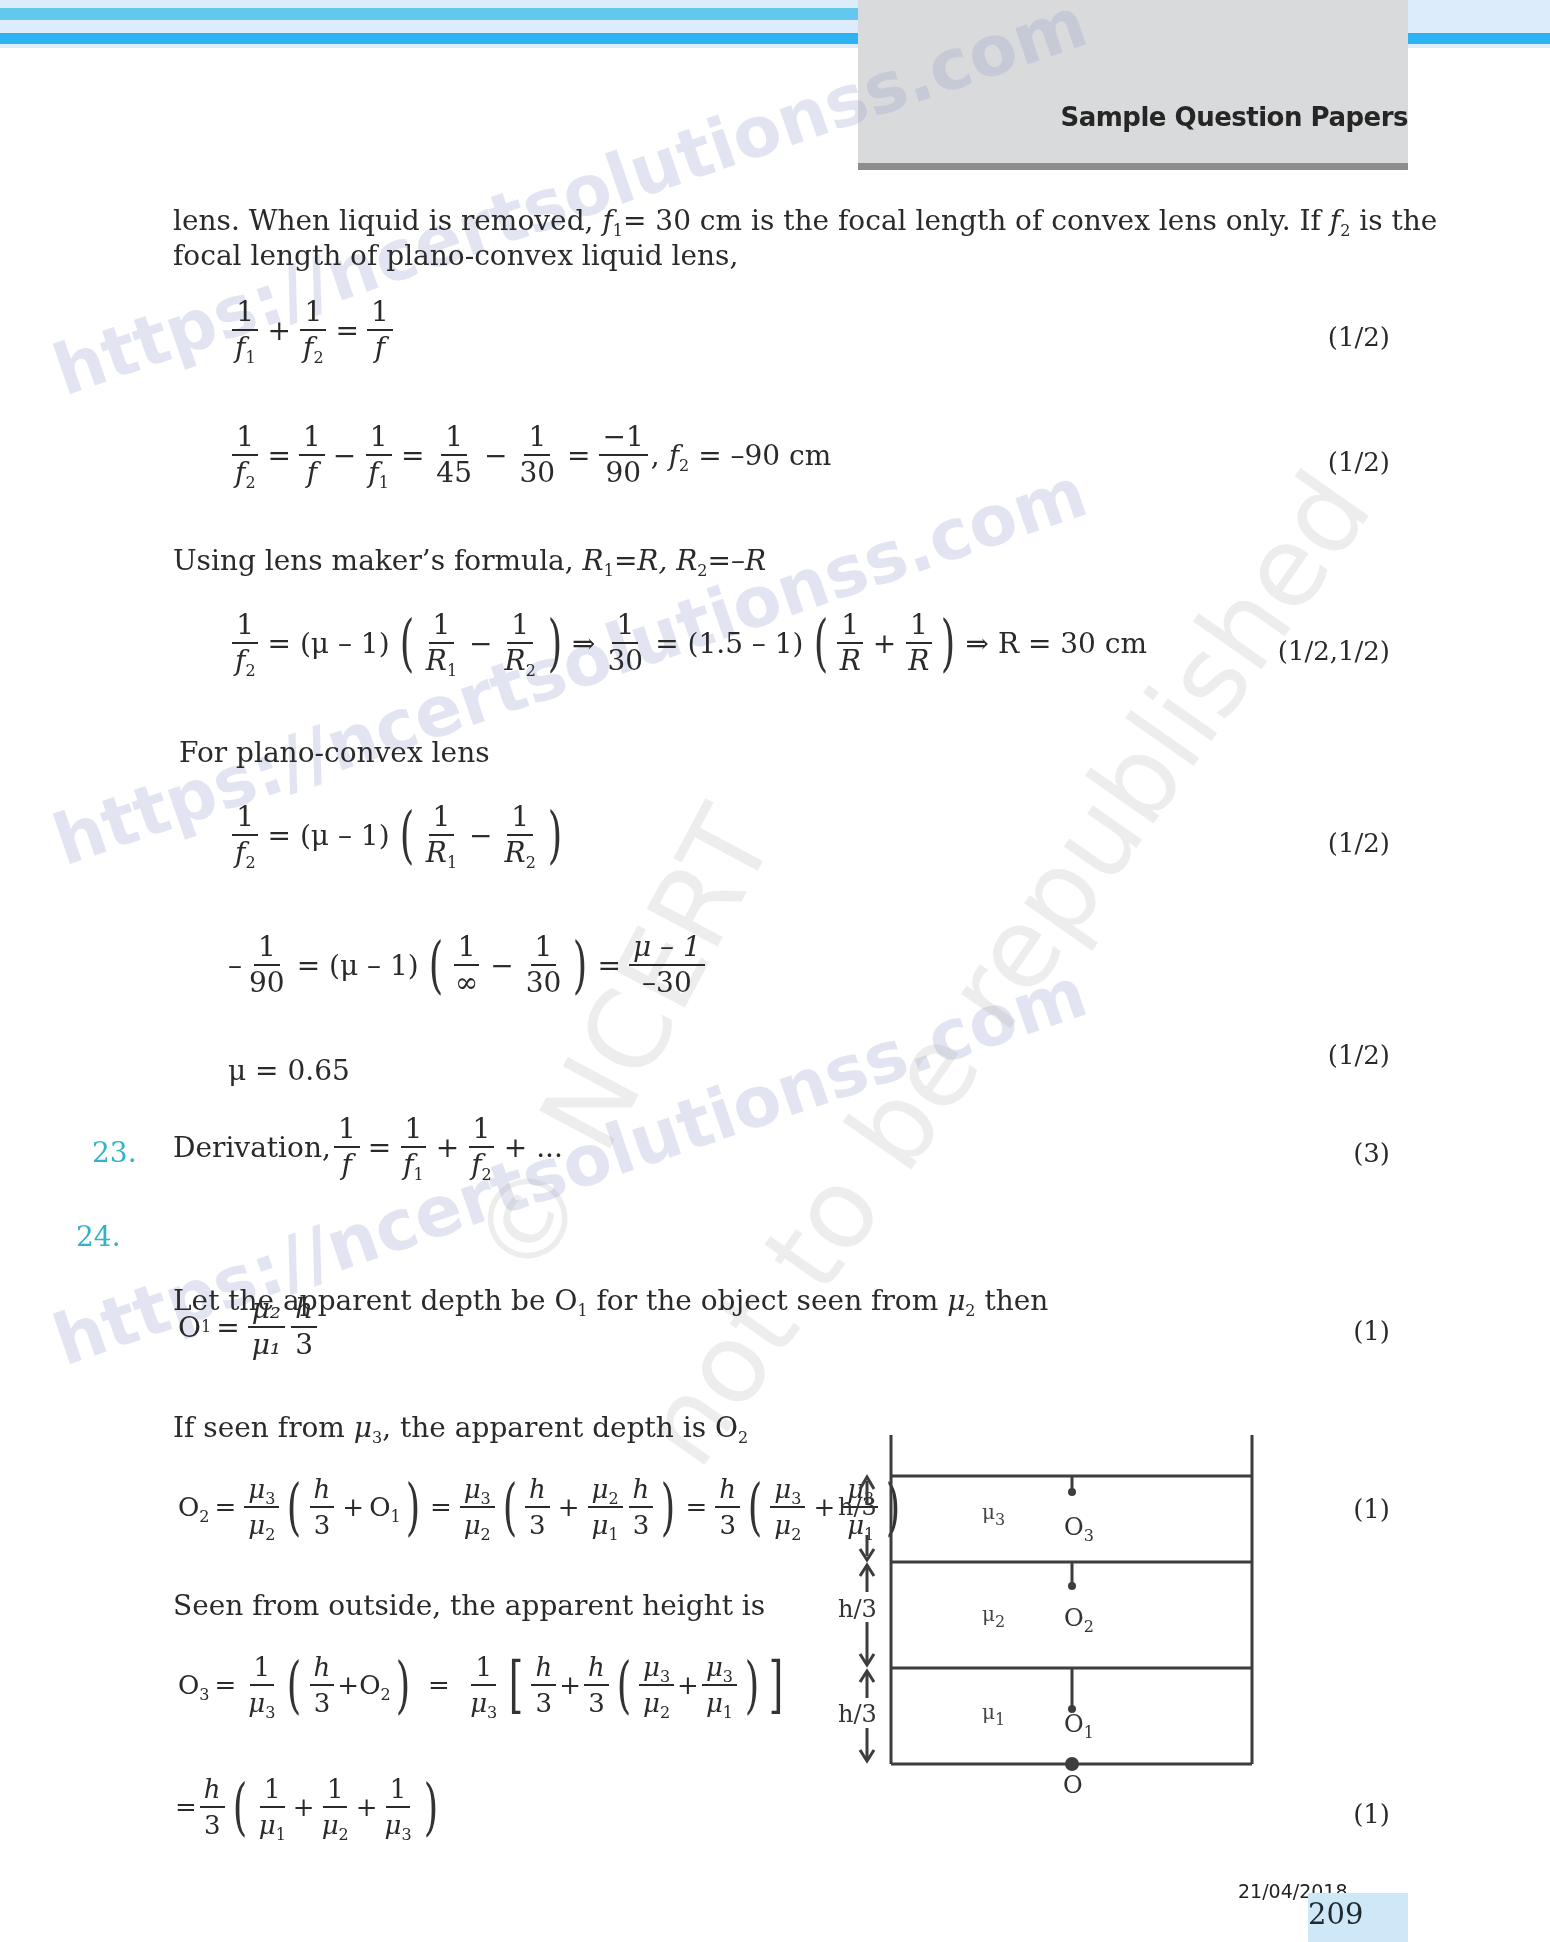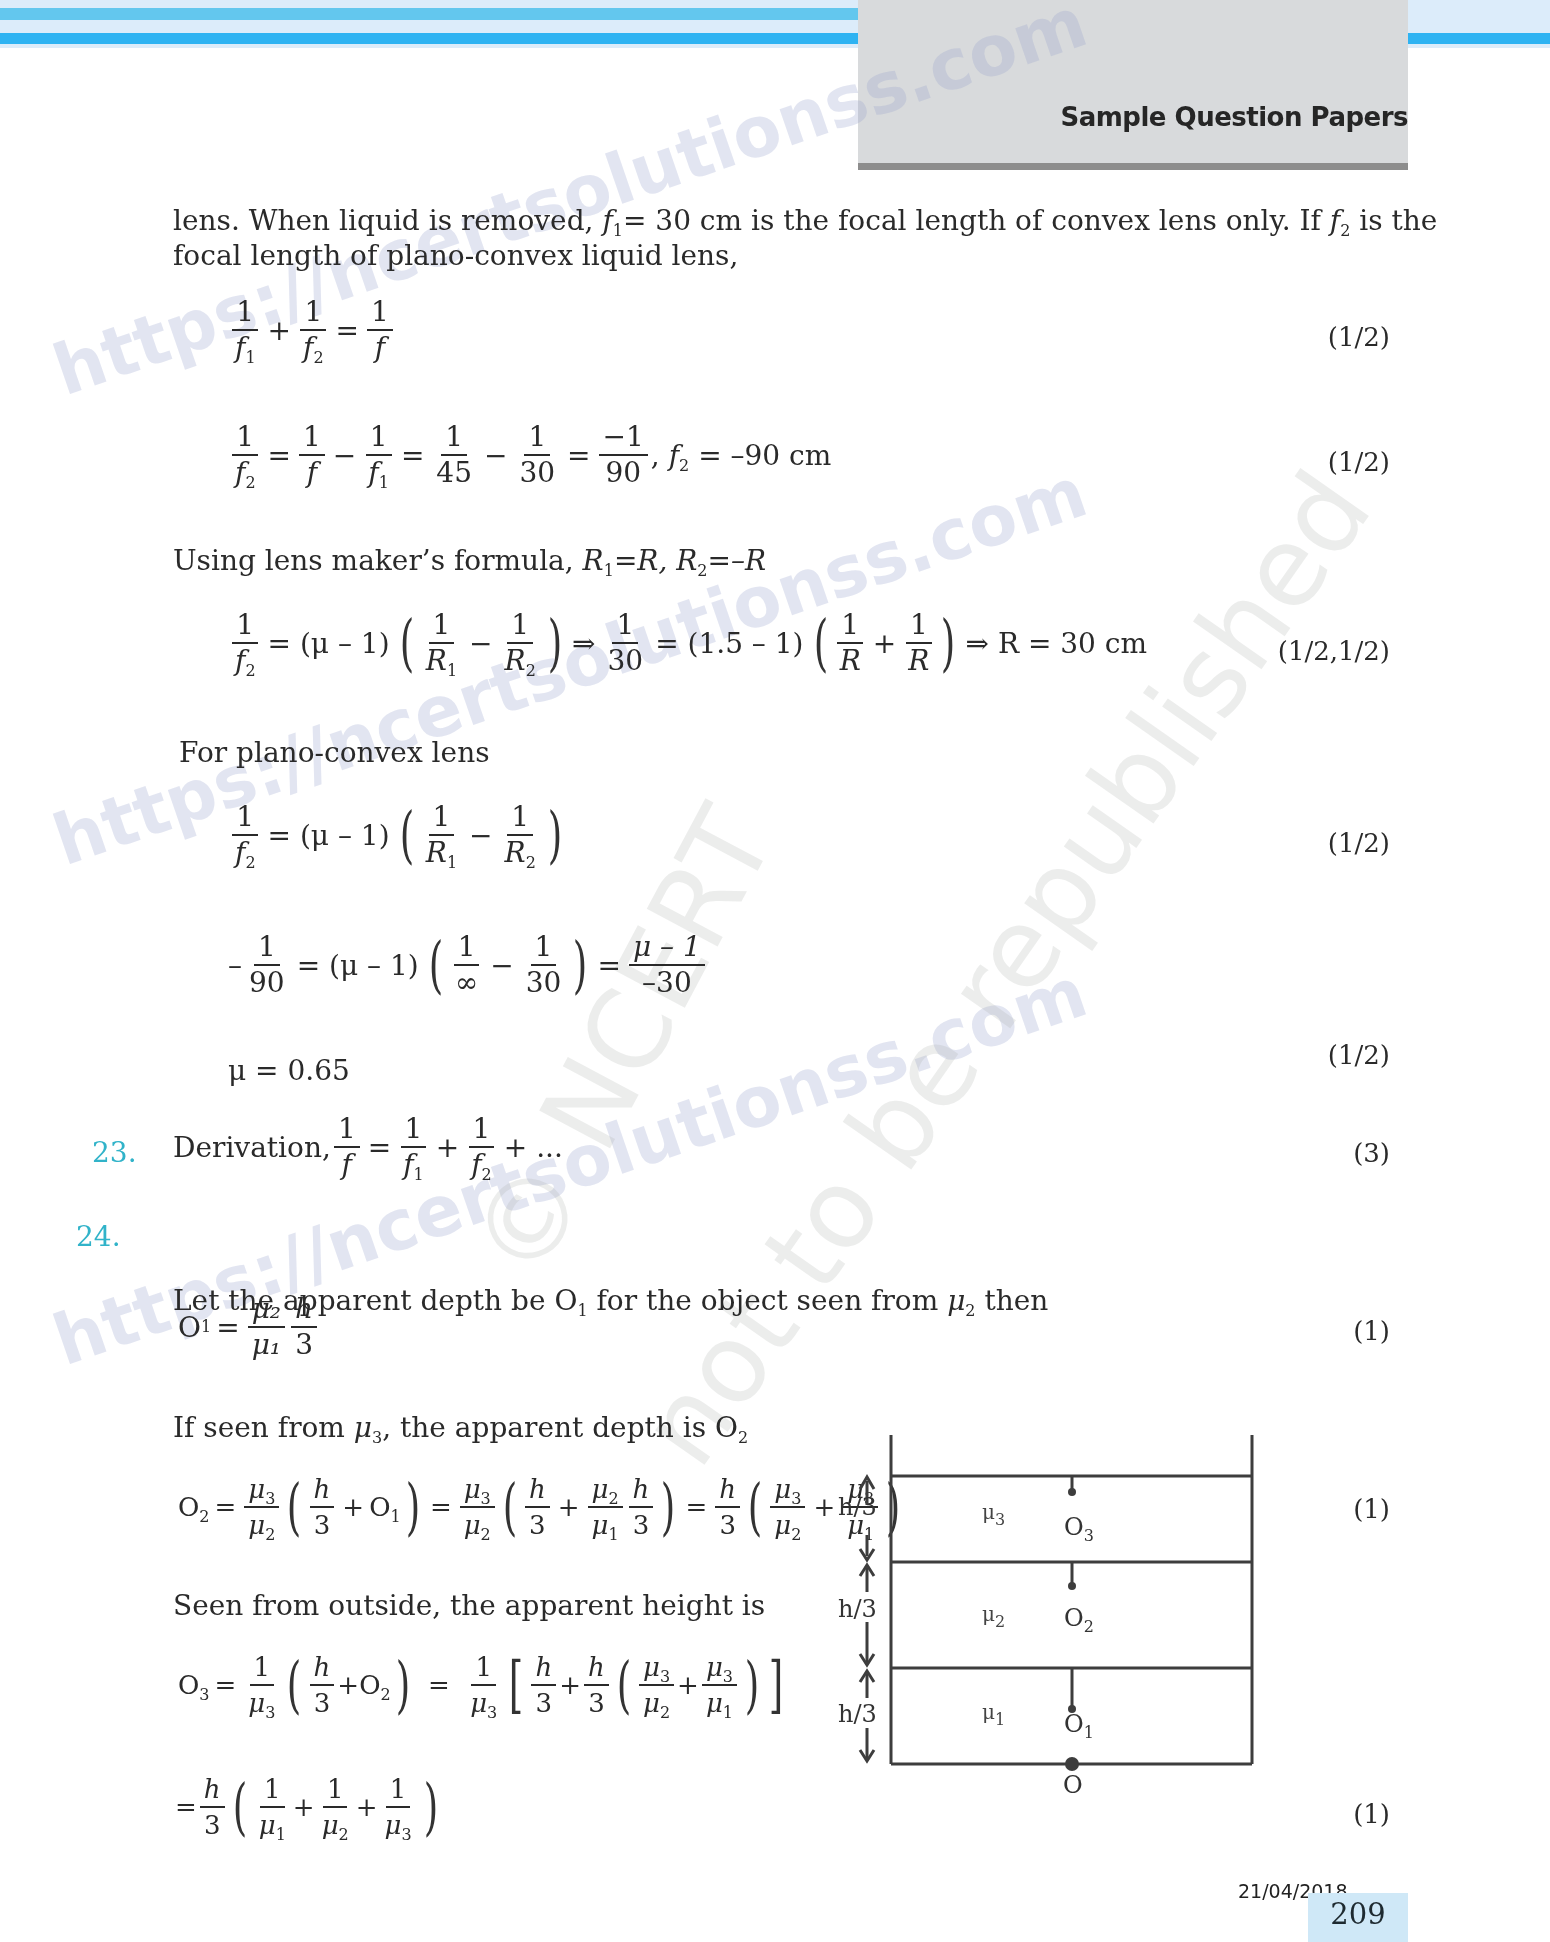--- a/index.html
+++ b/index.html
@@ -32,21 +32,21 @@
   .wm{font-family:"DejaVu Sans","Liberation Sans",sans-serif;font-weight:bold;color:rgba(150,160,205,0.28);
       white-space:nowrap;transform-origin:left bottom;pointer-events:none;}
   .wm2{font-family:"DejaVu Sans","Liberation Sans",sans-serif;color:rgba(170,175,170,0.22);white-space:nowrap;
        transform-origin:left bottom;pointer-events:none;}
   
   .diag-label{font-size:24px;color:#333;}
   .diag-mu{font-size:20px;color:#444;}
   
   .date{left:1238px;top:1880px;font-family:"DejaVu Sans","Liberation Sans",sans-serif;font-size:19px;color:#222;}
   .pgbox{left:1308px;top:1893px;width:100px;height:49px;background:#cfe8f7;}
-  .pgnum{left:1308px;top:1897px;width:100px;text-align:center;font-size:29px;color:#1e2a30;}
+  .pgnum{left:1308px;top:1897px;width:100px;font-size:29px;color:#1e2a30;}
 </style>
 </head>
 <body>
 
 <div class="abs band"></div>
 <div class="abs stripe-thin"></div>
 <div class="abs stripe-thick"></div>
 <div class="abs hdr-box"></div>
 <div class="abs hdr-bar"></div>
 <div class="abs hdr-title">Sample Question Papers</div>

